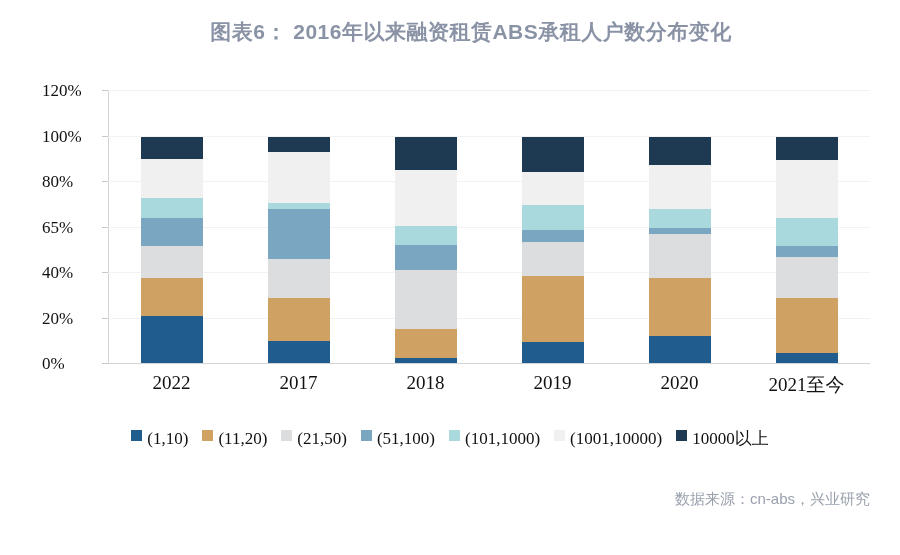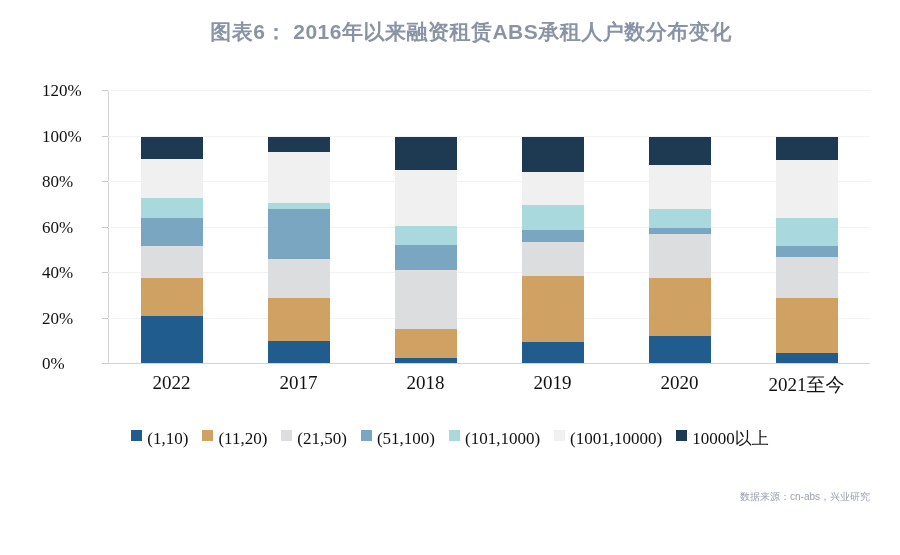--- a/index.html
+++ b/index.html
@@ -155,35 +155,35 @@
     color: #111;
     line-height: 1;
   }
 
   
   #source-note {
     position: absolute;
     right: 30px;
     top: 490px;
     font-family: "Liberation Sans", "DejaVu Sans", sans-serif;
-    font-size: 10px;
+    font-size: 15px;
     color: #9aa1ad;
     white-space: nowrap;
   }
 </style>
 </head>
 <body>
 
 <div id="chart-title">图表6： 2016年以来融资租赁ABS承租人户数分布变化</div>
 
 <div id="y-labels">
     <div class="y-label" style="top: 363px;">0%</div>
     <div class="y-label" style="top: 317.5px;">20%</div>
     <div class="y-label" style="top: 272px;">40%</div>
-    <div class="y-label" style="top: 226.5px;">60%</div>
+    <div class="y-label" style="top: 226.5px;">65%</div>
     <div class="y-label" style="top: 181px;">80%</div>
     <div class="y-label" style="top: 135.5px;">100%</div>
     <div class="y-label" style="top: 90px;">120%</div>
   </div>
 
 <div id="y-axis-line"></div>
 
 <div id="plot-area">
     <div class="gridline" style="top: 227.5px;"></div>
     <div class="gridline" style="top: 182px;"></div>

